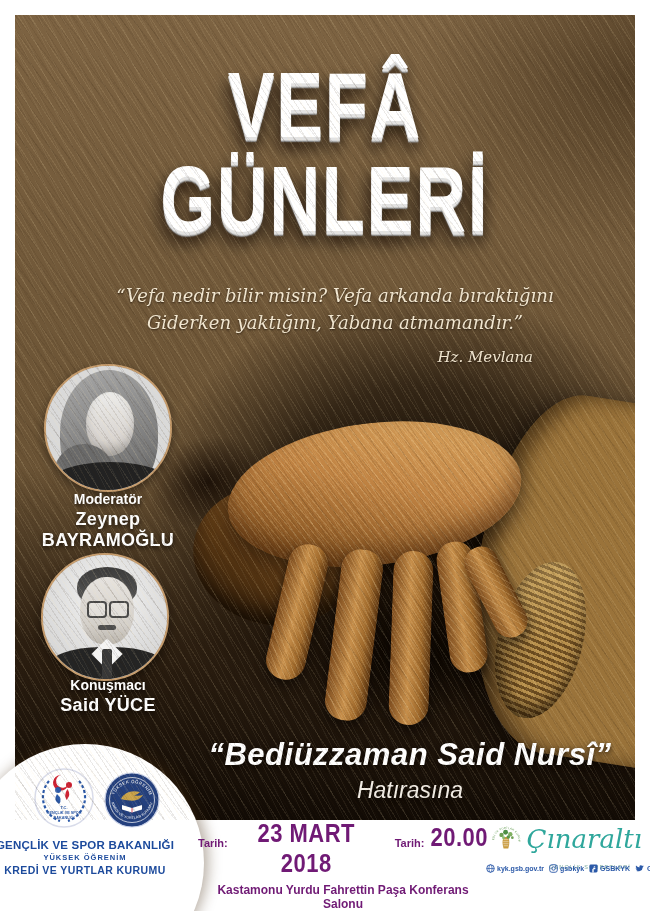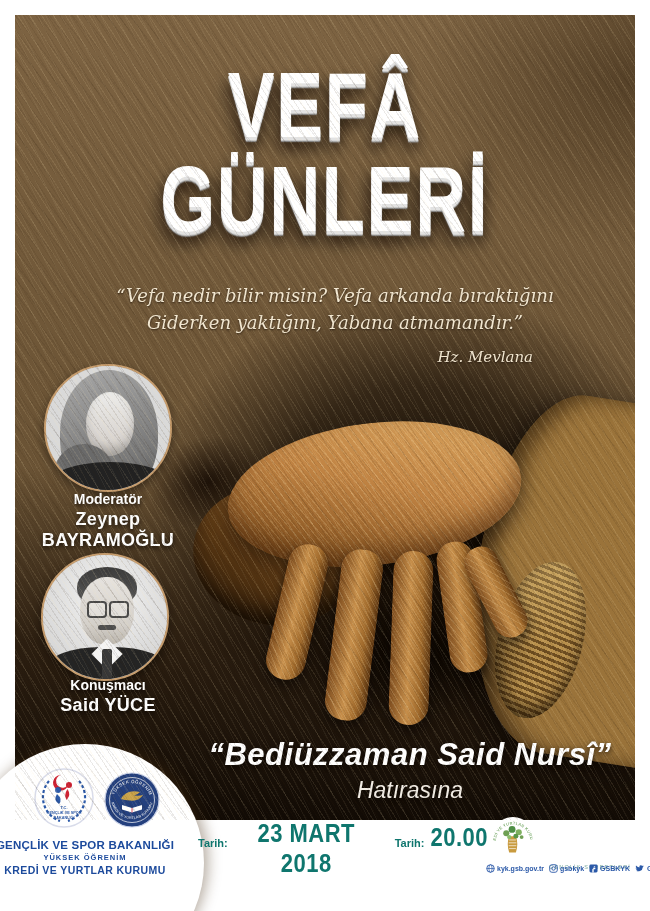--- a/index.html
+++ b/index.html
@@ -107,21 +107,21 @@
   
   .ministry-circle{position:absolute;left:-34px;top:744px;width:238px;height:238px;border-radius:50%;
     background:#ffffff;z-index:20;box-shadow:4px -2px 14px rgba(70,45,18,0.4);}
   .seal{position:absolute;}
   .gsb-seal{left:68px;top:24px;}
   .kyk-seal{left:138px;top:28px;}
   .ministry-text{position:absolute;left:12px;top:95px;width:214px;text-align:center;color:#1c4a9c;}
   .mt1{font-size:11.5px;font-weight:bold;letter-spacing:0.2px;}
   .mt2{font-size:7.5px;font-weight:bold;letter-spacing:1px;margin-top:2px;}
   .mt3{font-size:10.5px;font-weight:bold;letter-spacing:0.4px;margin-top:2px;}
-  .event{position:absolute;left:198px;top:827px;width:290px;text-align:center;color:#0f766e;z-index:21;}
+  .event{position:absolute;left:198px;top:827px;width:290px;text-align:center;color:#701a75;z-index:21;}
   .event-line1{display:flex;justify-content:center;align-items:baseline;gap:6px;}
   .small-label{font-size:11px;font-weight:bold;}
   .big-val{font-size:22px;font-weight:bold;letter-spacing:0.5px;display:inline-block;transform:scaleY(1.15);transform-origin:bottom;}
   .time-label{margin-left:10px;}
   .venue{font-size:12px;font-weight:bold;margin-top:4px;}
   .cinaralti{position:absolute;left:490px;top:816px;width:152px;z-index:21;}
   .cin-row{display:flex;align-items:center;gap:4px;}
   .cin-word{font-family:"DejaVu Serif",serif;font-style:italic;color:#2fa79c;font-size:26px;line-height:1;}
   .cin-sub{font-size:5.5px;letter-spacing:1.2px;color:#7aa89d;text-align:center;width:96px;margin:2px 0 0 52px;}
   .social{position:absolute;left:486px;top:864px;width:156px;display:flex;gap:5px;align-items:center;z-index:21;}
@@ -229,40 +229,42 @@
     </div>
   </div>
 
   <div class="event">
     <div class="event-line1">
       <span class="small-label">Tarih:</span>
       <span class="big-val">23 MART 2018</span>
       <span class="small-label time-label">Tarih:</span>
       <span class="big-val">20.00</span>
     </div>
+    <div class="venue">Kastamonu Yurdu Fahrettin Paşa Konferans Salonu</div>
 
   </div>
 
   <div class="cinaralti">
     <div class="cin-row">
       <svg width="46" height="46" viewBox="0 0 48 48">
         <defs>
             <path id="cinArc" d="M6 27 A18 18 0 0 1 42 27"></path>
           </defs>
         <circle cx="24" cy="24" r="23" fill="#ffffff"></circle>
         <text font-size="4.2" fill="#5a9648" letter-spacing="0.3"><textPath href="#cinArc" startOffset="50%" text-anchor="middle">KREDİ VE YURTLAR KURUMU</textPath></text>
         <path d="M20 38 q-3 -9 0 -17 l7 0 q3 8 0 17 z" fill="#c99b3f"></path>
         <path d="M20 25 h7 M19.5 28 h8 M19.5 31 h8 M20 34 h7" stroke="#ffffff" stroke-width="0.7"></path>
         <circle cx="17" cy="18" r="3.2" fill="#6fa054"></circle>
           <circle cx="23" cy="14" r="3.6" fill="#4e8f45"></circle>
         <circle cx="30" cy="17" r="3.2" fill="#7fb060"></circle>
           <circle cx="27" cy="21" r="2.6" fill="#5a9648"></circle>
         <circle cx="20" cy="22" r="2.2" fill="#8abc6a"></circle>
           <circle cx="33" cy="22" r="2.0" fill="#6fa054"></circle>
       </svg>
+      <span class="cin-word">Çınaraltı</span>
     </div>
     <div class="cin-sub">GENÇLİK SOHBETLERİ</div>
   </div>
 
   <div class="social">
     <span class="soc-item">
       <svg width="9" height="9" viewBox="0 0 10 10">
           <circle cx="5" cy="5" r="4.2" fill="none" stroke="#2b59a8" stroke-width="1"></circle>
           <ellipse cx="5" cy="5" rx="1.8" ry="4.2" fill="none" stroke="#2b59a8" stroke-width="0.8"></ellipse>
           <path d="M0.8 5 h8.4" stroke="#2b59a8" stroke-width="0.8"></path>

